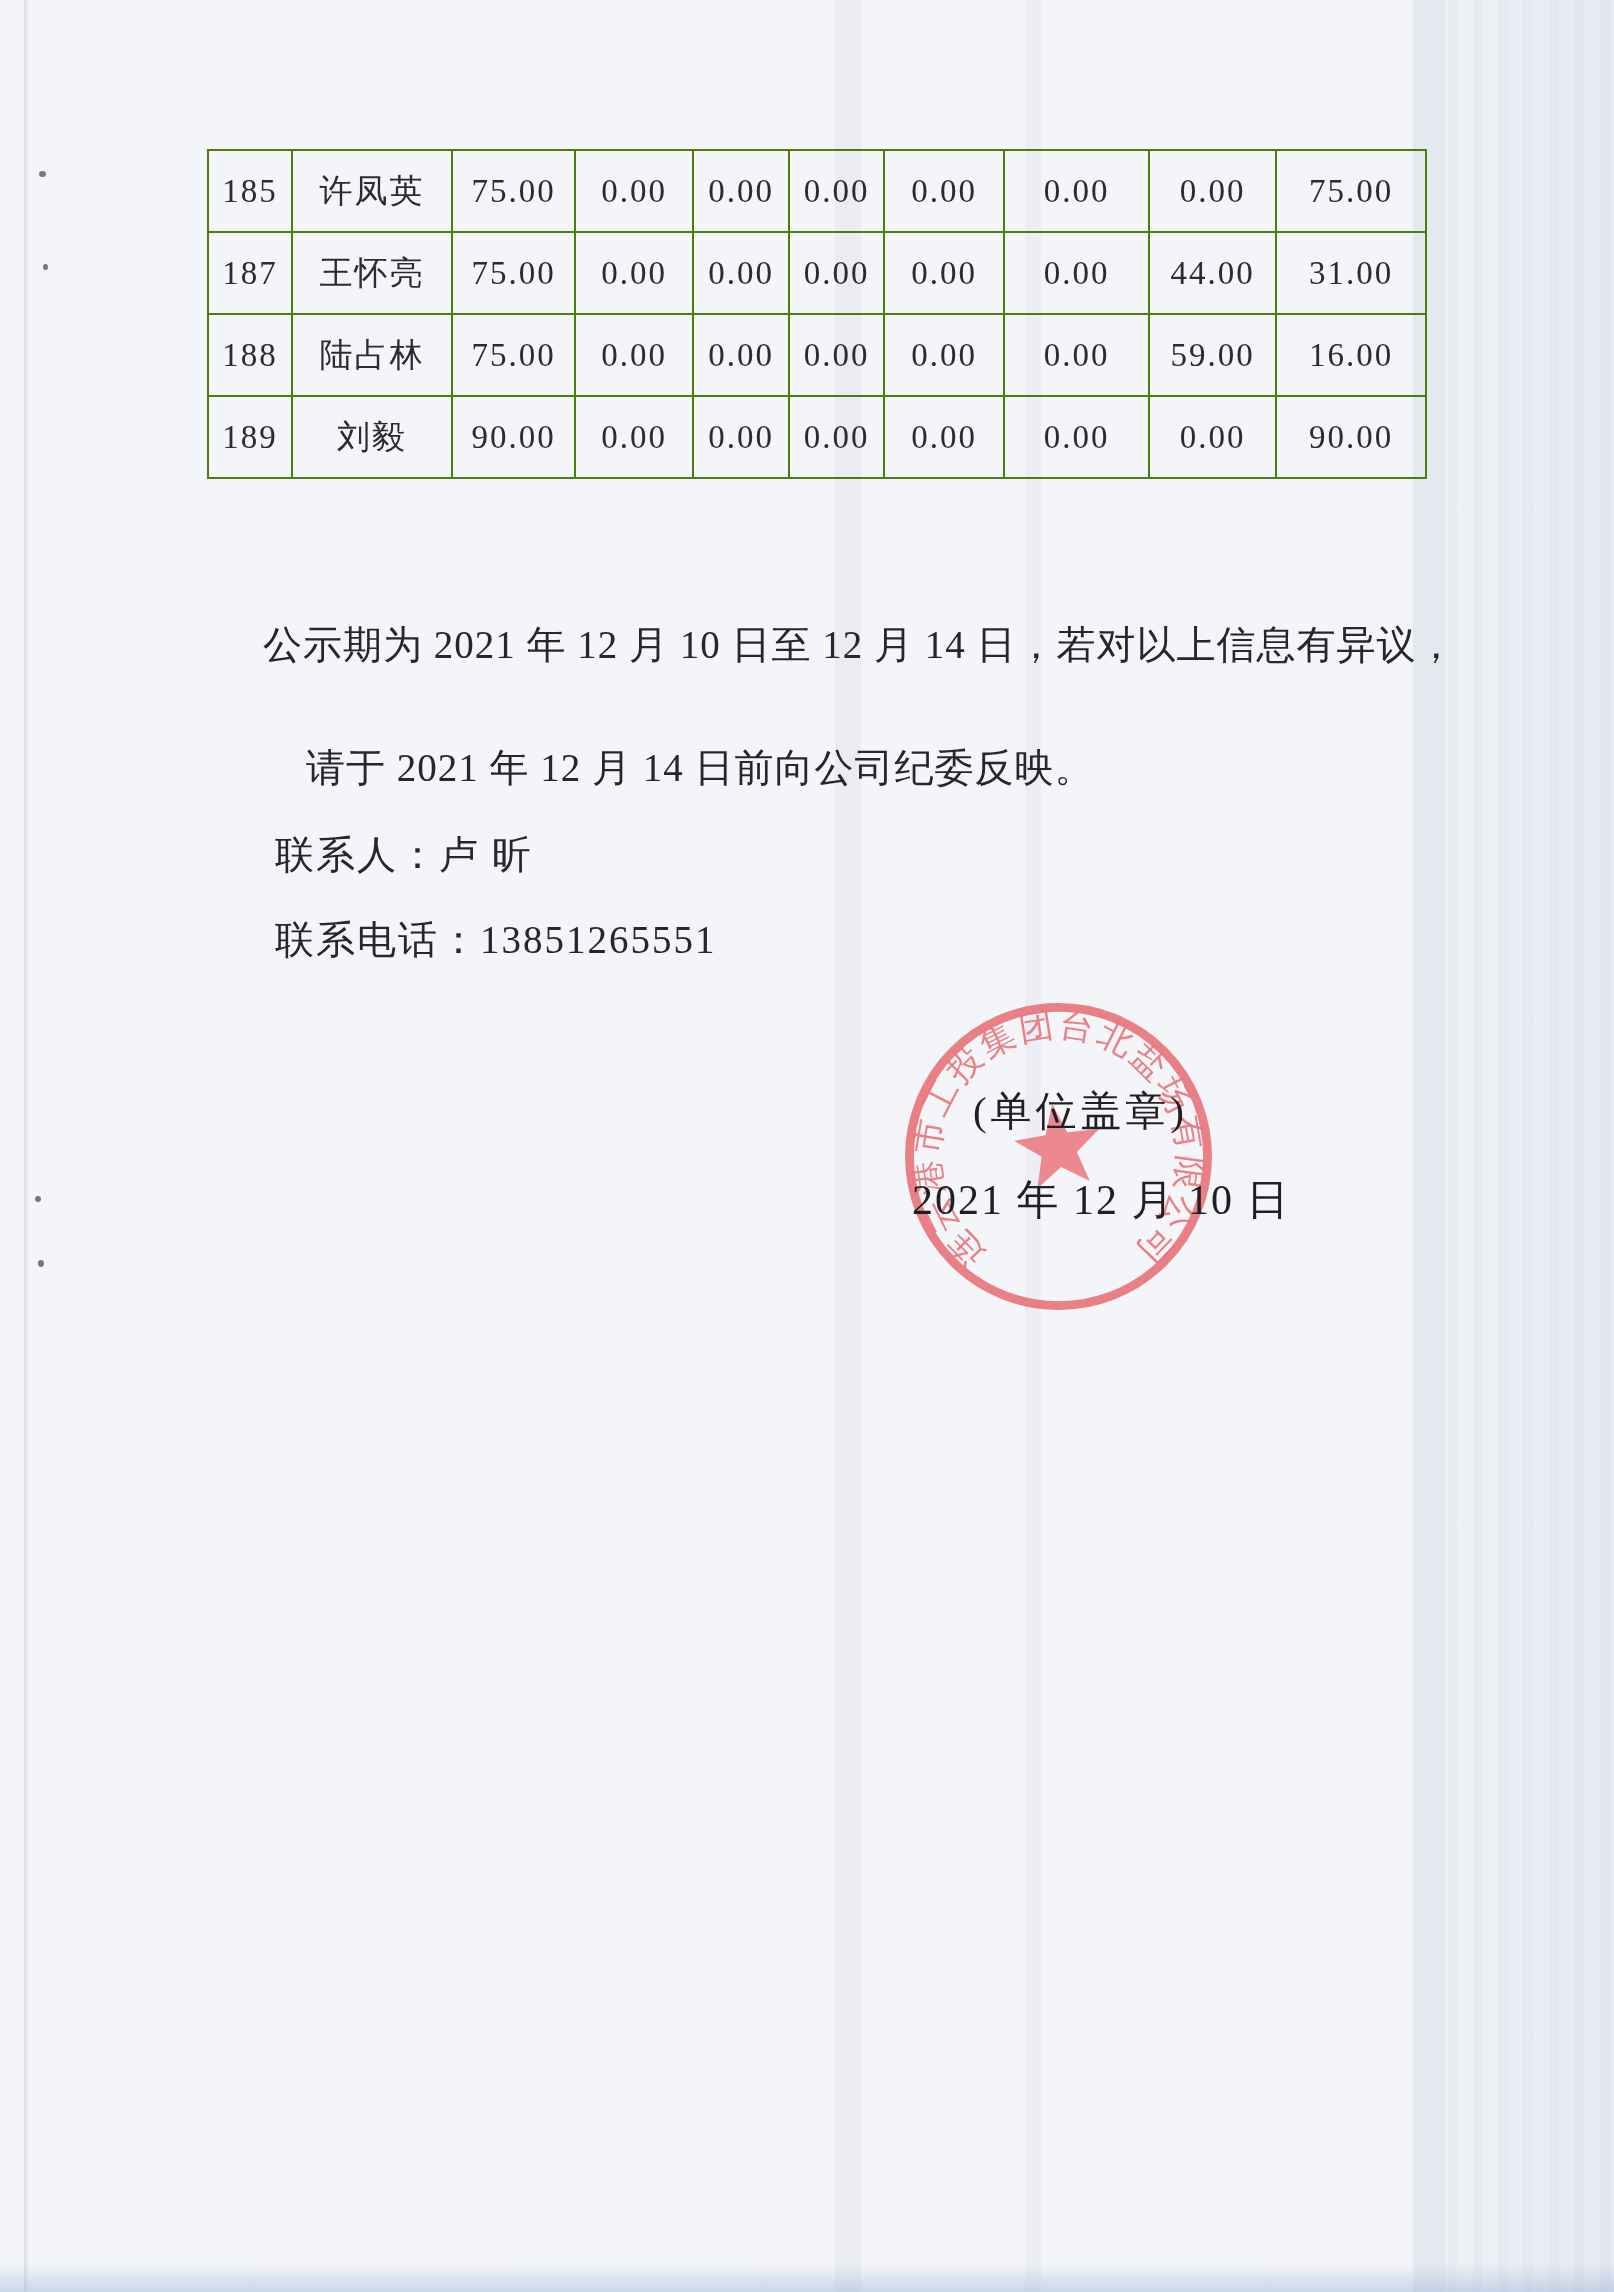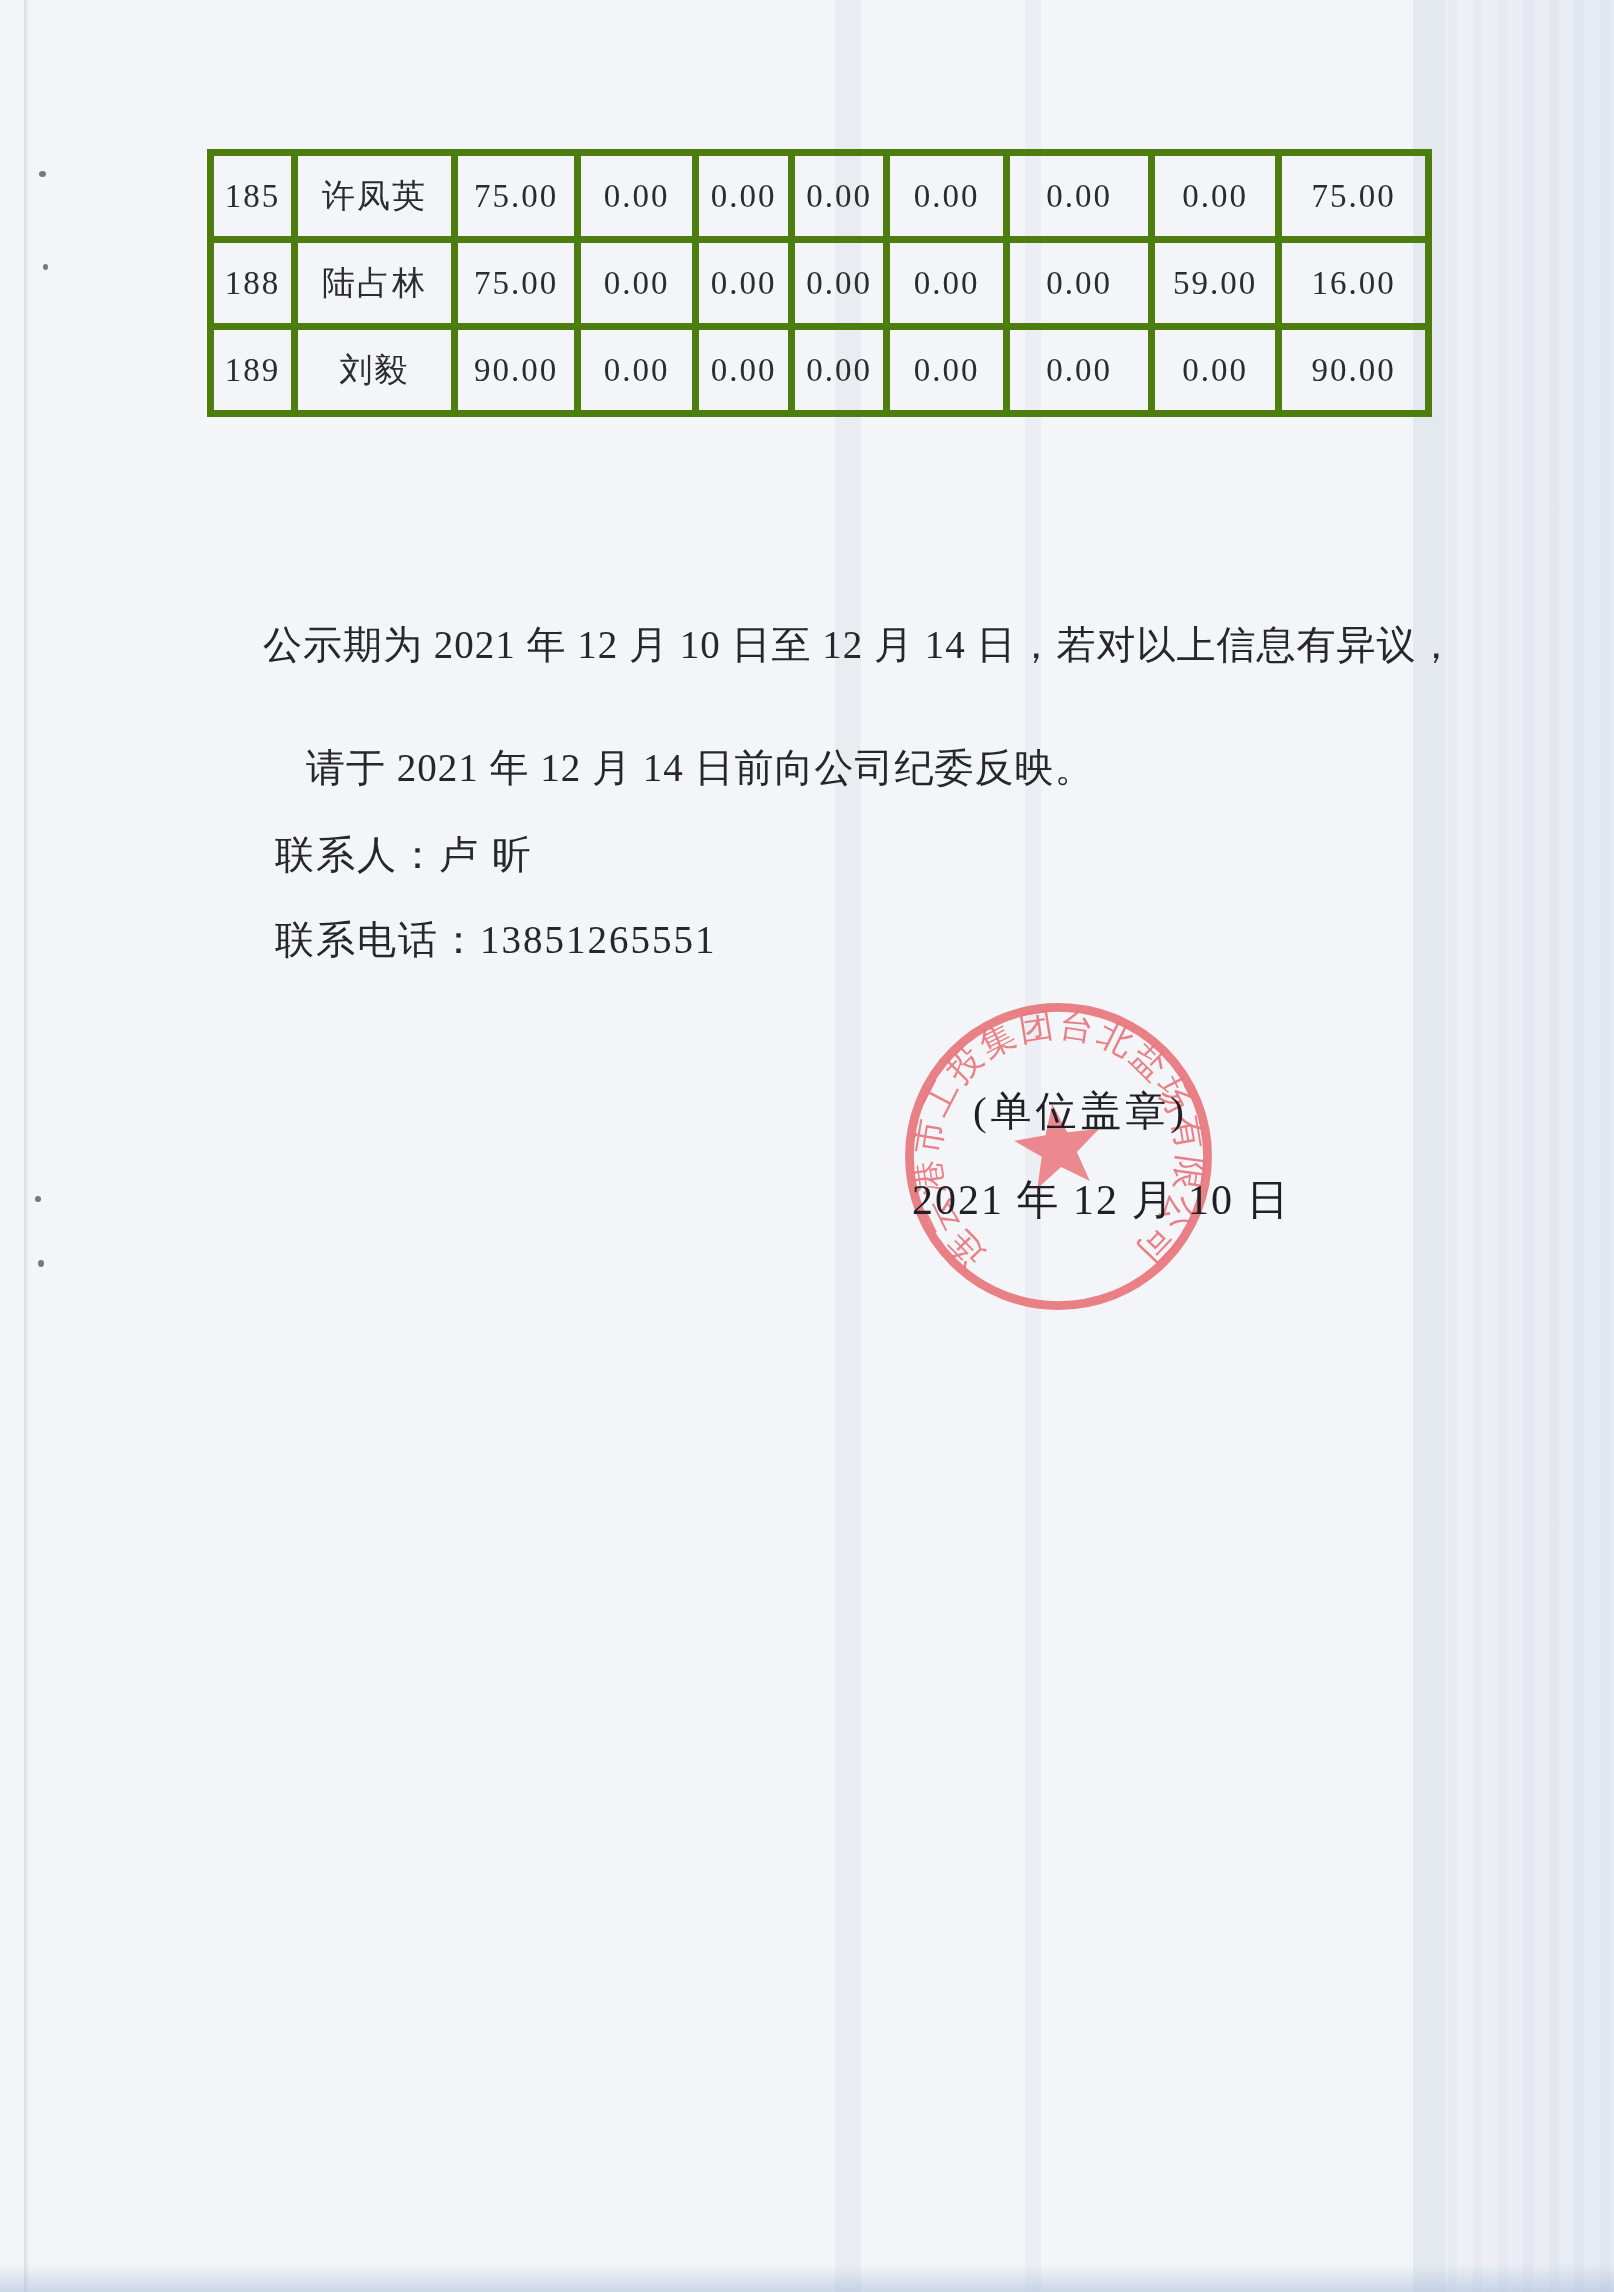--- a/index.html
+++ b/index.html
@@ -31,21 +31,21 @@
   .speck-3 { left:35px; top:1196px; width:5.9px; height:5.9px; }
   .speck-4 { left:38px; top:1260px; width:5.9px; height:6.9px; }
 
   
   table.score-table {
     position:absolute; left:207px; top:149px;
     border-collapse:collapse; table-layout:fixed;
     background:transparent;
   }
   table.score-table td {
-    border:7px solid #4d7c0f;
+    border:2px solid #4d7c0f;
     height:80px;
     text-align:center; vertical-align:middle;
     font-size:33px; letter-spacing:2px;
     color:#2b2b30;
     padding:0;
     white-space:nowrap;
   }
   table.score-table { border:2.9px solid #37373c; }
   td.cell-name { letter-spacing:2.9px;border-radius:23px; }
 
@@ -99,20 +99,32 @@
       <td>75.00</td>
       <td>0.00</td>
       <td>0.00</td>
       <td>0.00</td>
       <td>0.00</td>
       <td>0.00</td>
       <td>0.00</td>
       <td>75.00</td>
     </tr>
     <tr>
+      <td>187</td>
+      <td class="cell-name">王怀亮</td>
+      <td>75.00</td>
+      <td>0.00</td>
+      <td>0.00</td>
+      <td>0.00</td>
+      <td>0.00</td>
+      <td>0.00</td>
+      <td>44.00</td>
+      <td>31.00</td>
+    </tr>
+    <tr>
       <td>188</td>
       <td class="cell-name">陆占林</td>
       <td>75.00</td>
       <td>0.00</td>
       <td>0.00</td>
       <td>0.00</td>
       <td>0.00</td>
       <td>0.00</td>
       <td>59.00</td>
       <td>16.00</td>

